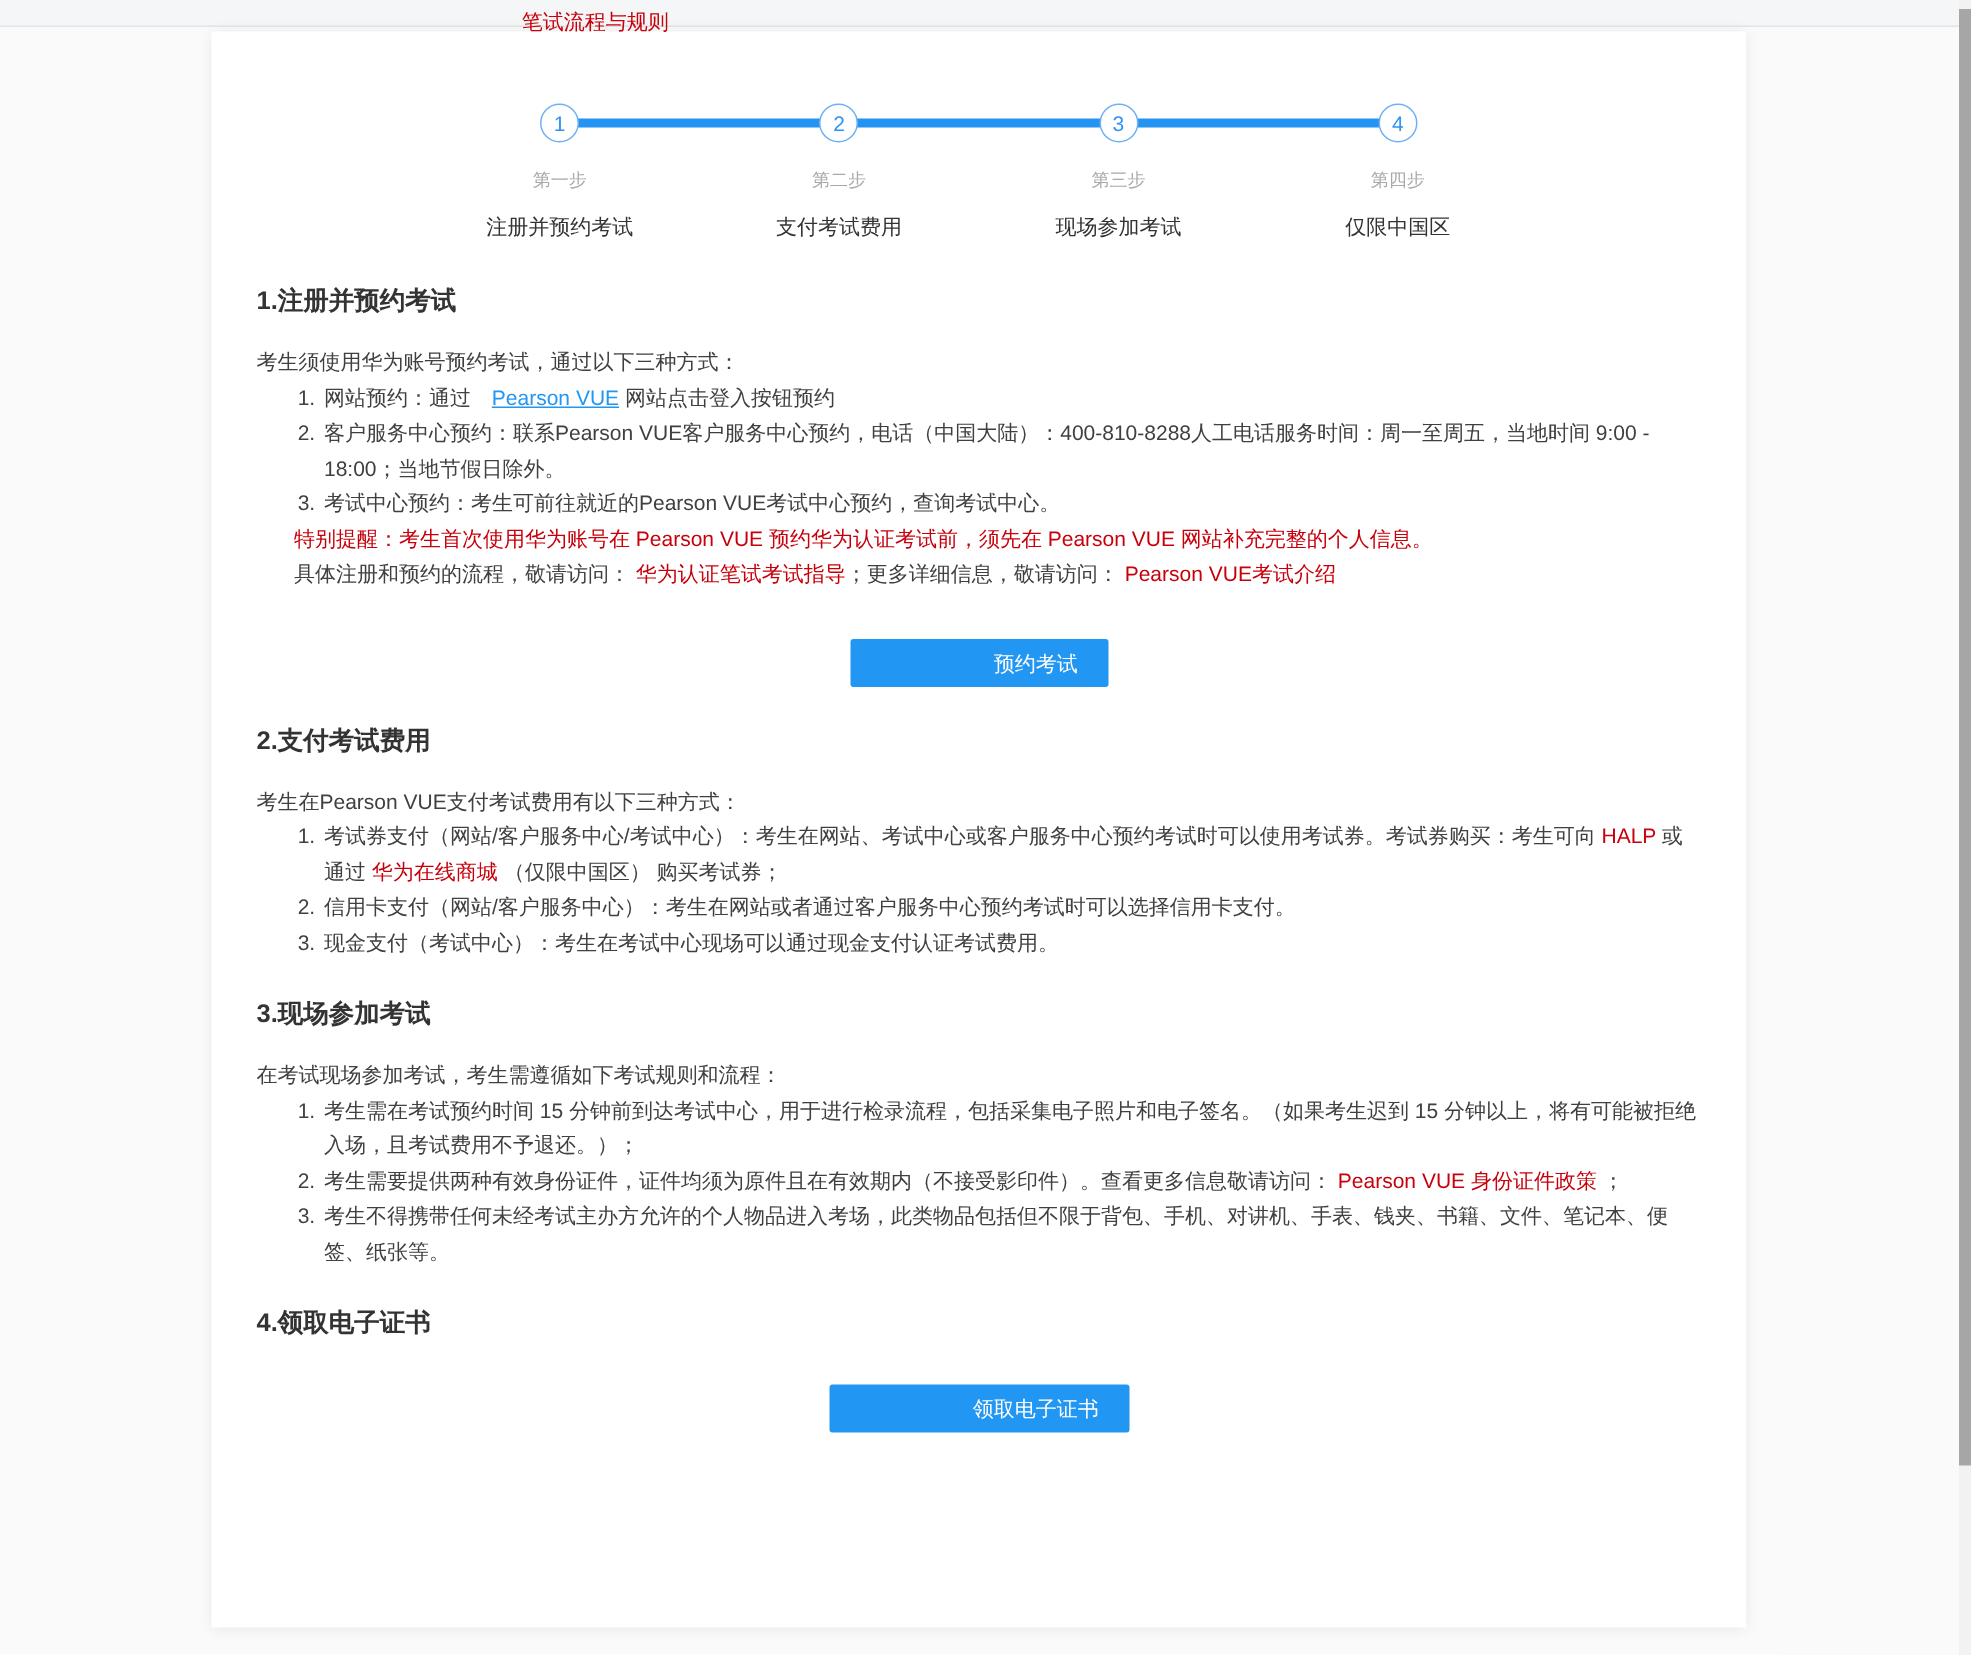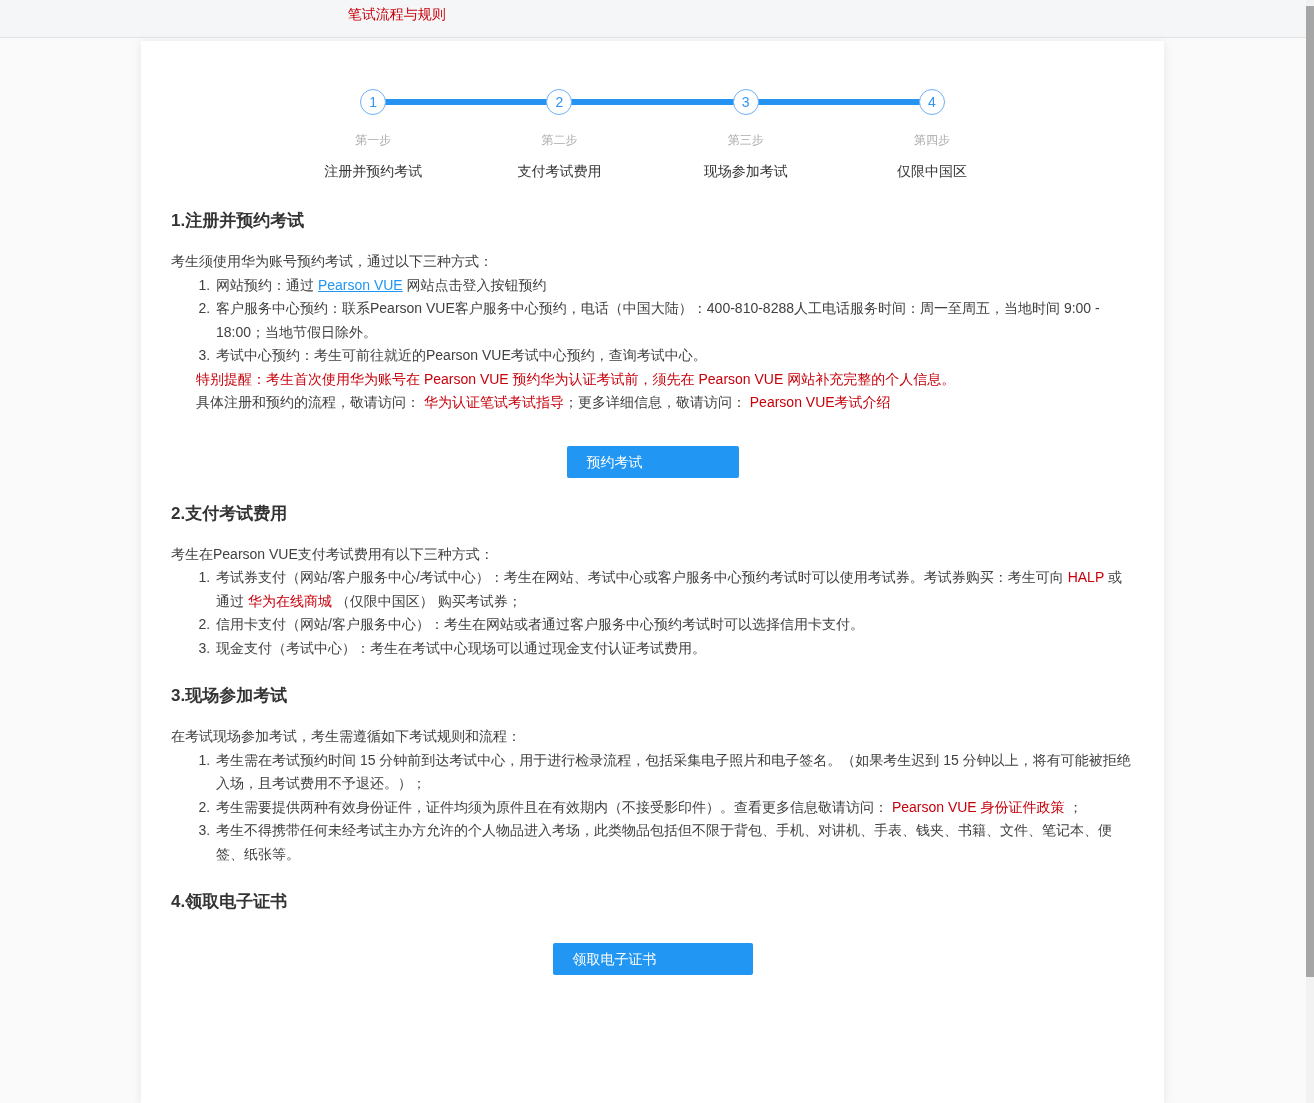--- a/index.html
+++ b/index.html
@@ -12,21 +12,21 @@
   body{
     width:1314px;height:1103px;
     background:#fafafa;
     font-family:"Liberation Sans","DejaVu Sans",sans-serif;
     color:#404040;
     overflow:hidden;
     position:relative;
   }
   
   .topbar{
-    height:38px;background:#f5f6f7;border-bottom:1px solid #e3e4e6;
+    height:18px;background:#f5f6f7;border-bottom:1px solid #e3e4e6;
     display:flex;padding-left:141px;width:100%;
   }
   .tabs-wrap{display:flex;width:1023px;}
   .tab{
     width:50%;text-align:center;line-height:29px;font-size:14px;color:#333;
     cursor:pointer;white-space:nowrap;
   }
   .tab-active{color:var(--red);}
   
   .card{
@@ -53,27 +53,27 @@
   h2{
     font-size:17px;color:#333;font-weight:bold;
     margin:26px 0 19px 0;line-height:20px;
   }
   h2.first{margin-top:30px;}
   p{margin:0;font-size:14px;line-height:23.5px;color:#404040;}
   ol{margin:0;padding-left:43px;font-size:14px;line-height:23.5px;color:#404040;}
   li{padding-left:2px;}
   .indent{margin-left:25px;}
   .red-text{color:var(--red);}
-  .blue-link{color:var(--blue);text-decoration:underline;cursor:pointer;}
+  .blue-link{color:var(--blue);text-decoration:underline;cursor:pointer;margin-left:10px;}
   .red-link{color:var(--red);cursor:pointer;}
   .btn-row{text-align:center;margin:31px 0 14px 0;}
   .btn{
     display:inline-block;min-width:172px;height:32px;line-height:32px;
     background:var(--blue);color:#fff;font-size:14px;border:none;
-    border-radius:2px;padding:0 20px;cursor:pointer;text-align:left;
+    border-radius:2px;padding:0 20px;cursor:pointer;text-align:right;
     font-family:inherit;
   }
   .btn-wide{min-width:200px;}
   
   .scrollbar{position:fixed;right:0;top:0;width:8px;height:1103px;background:#f2f2f2;}
   .scroll-thumb{position:absolute;top:6px;left:0;width:8px;height:88%;background:#a6a6a6;}
 </style>
 </head>
 <body>
 

